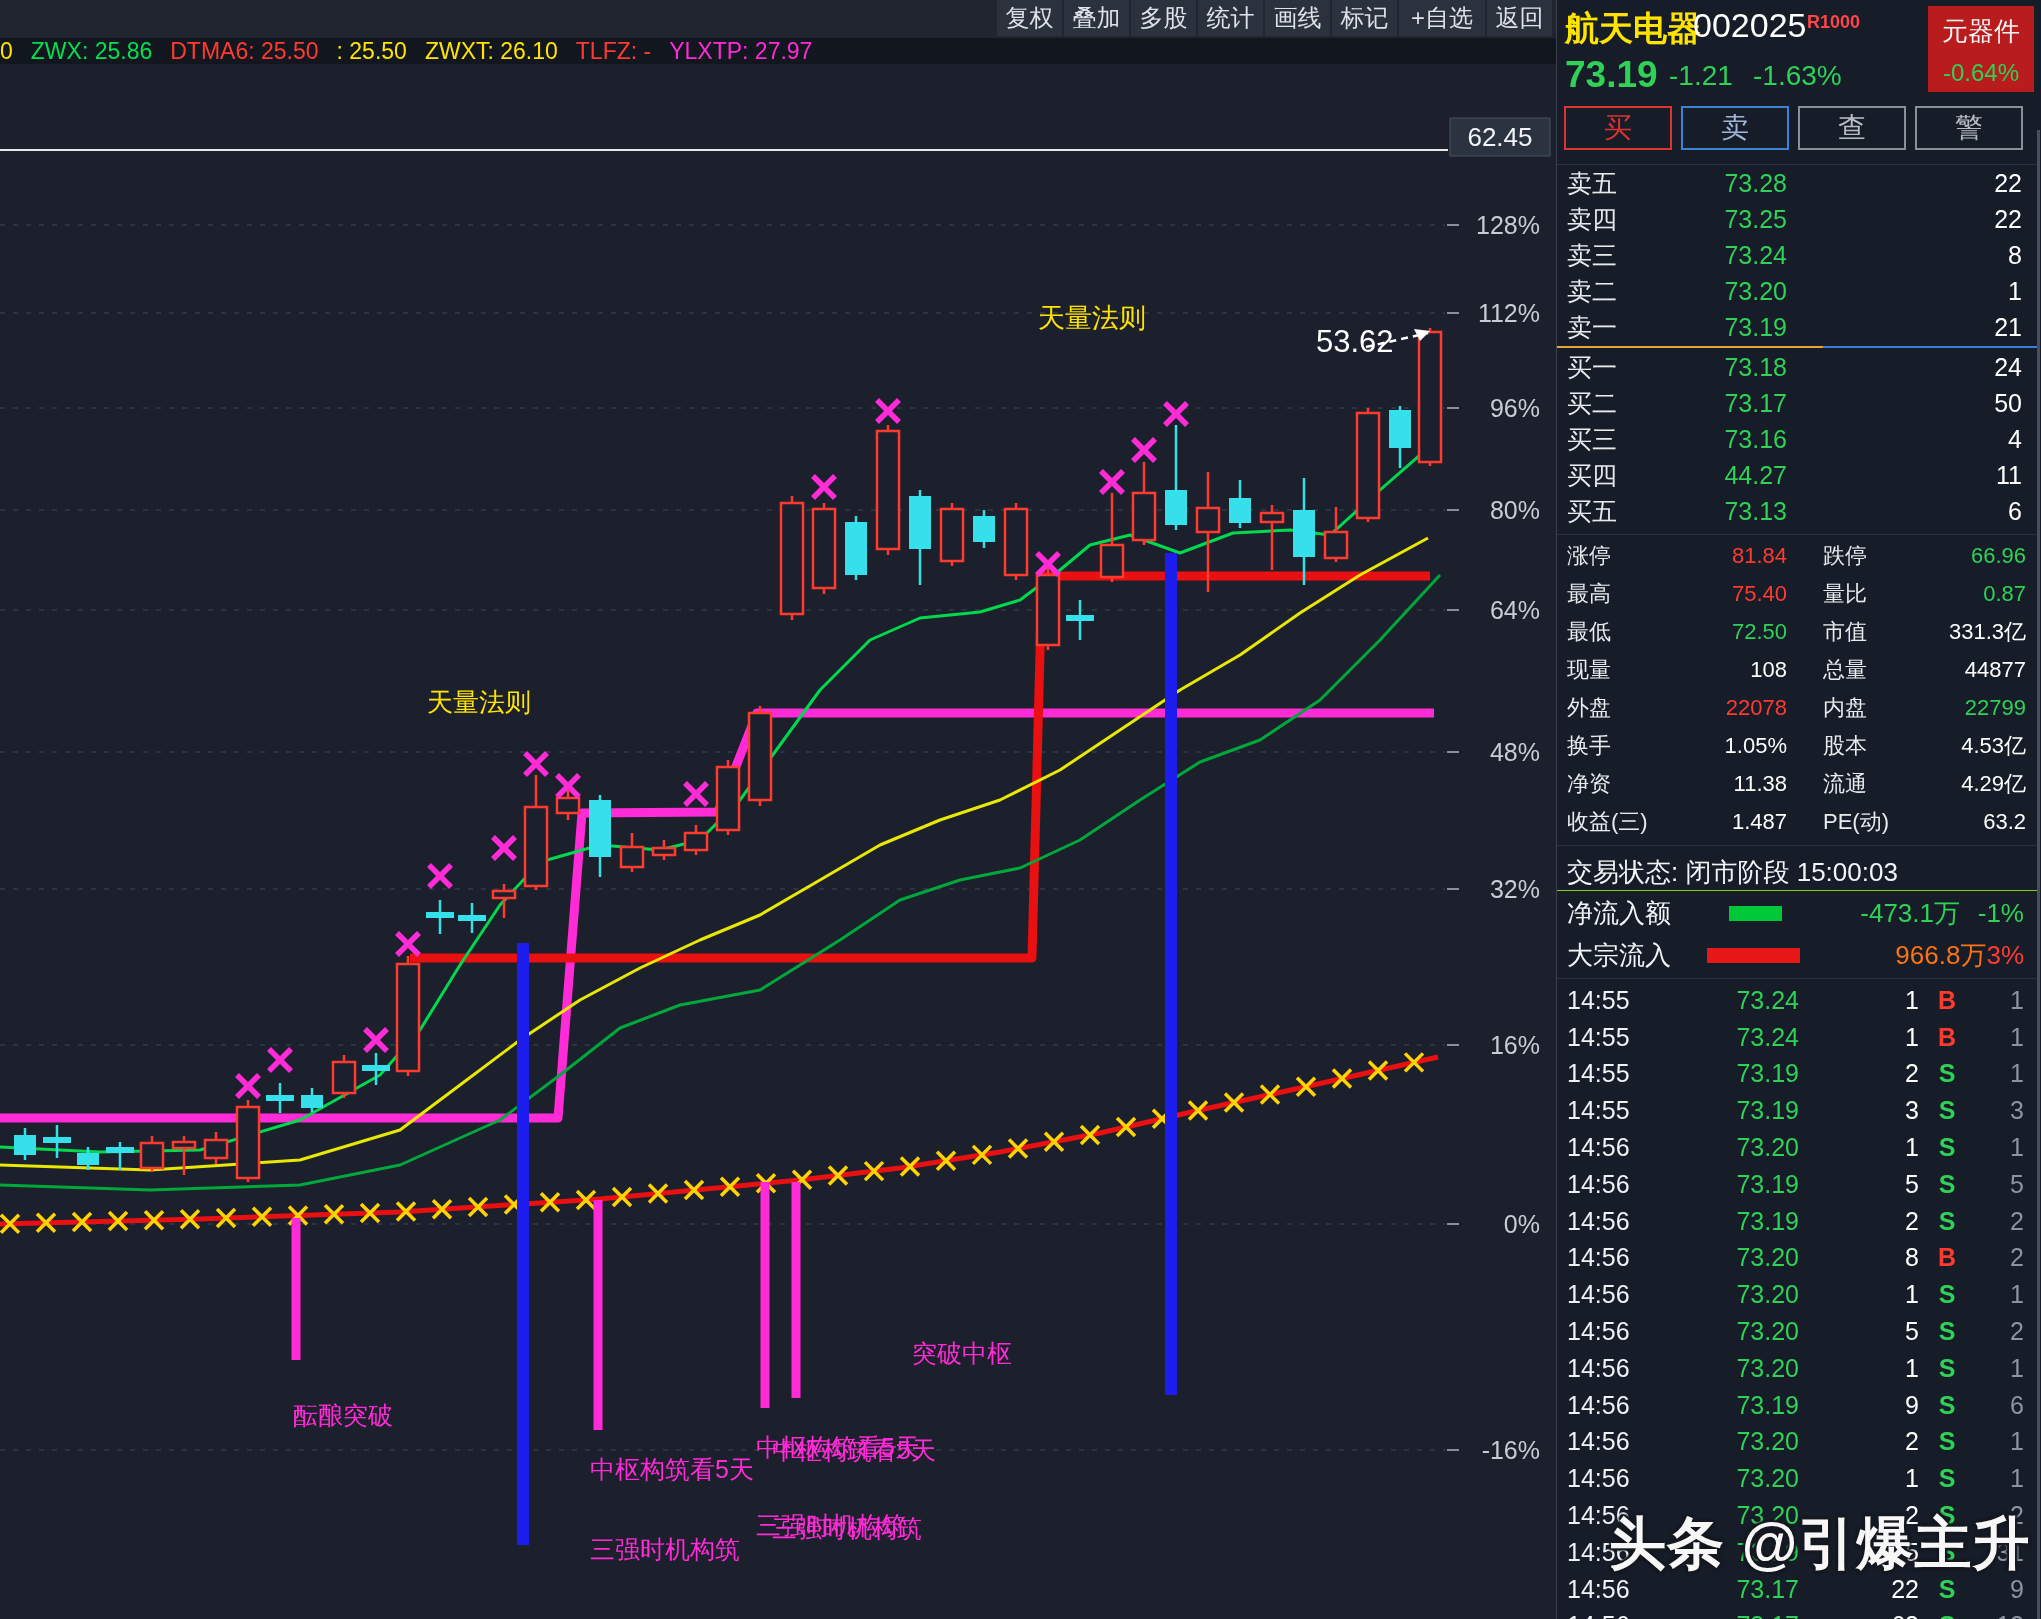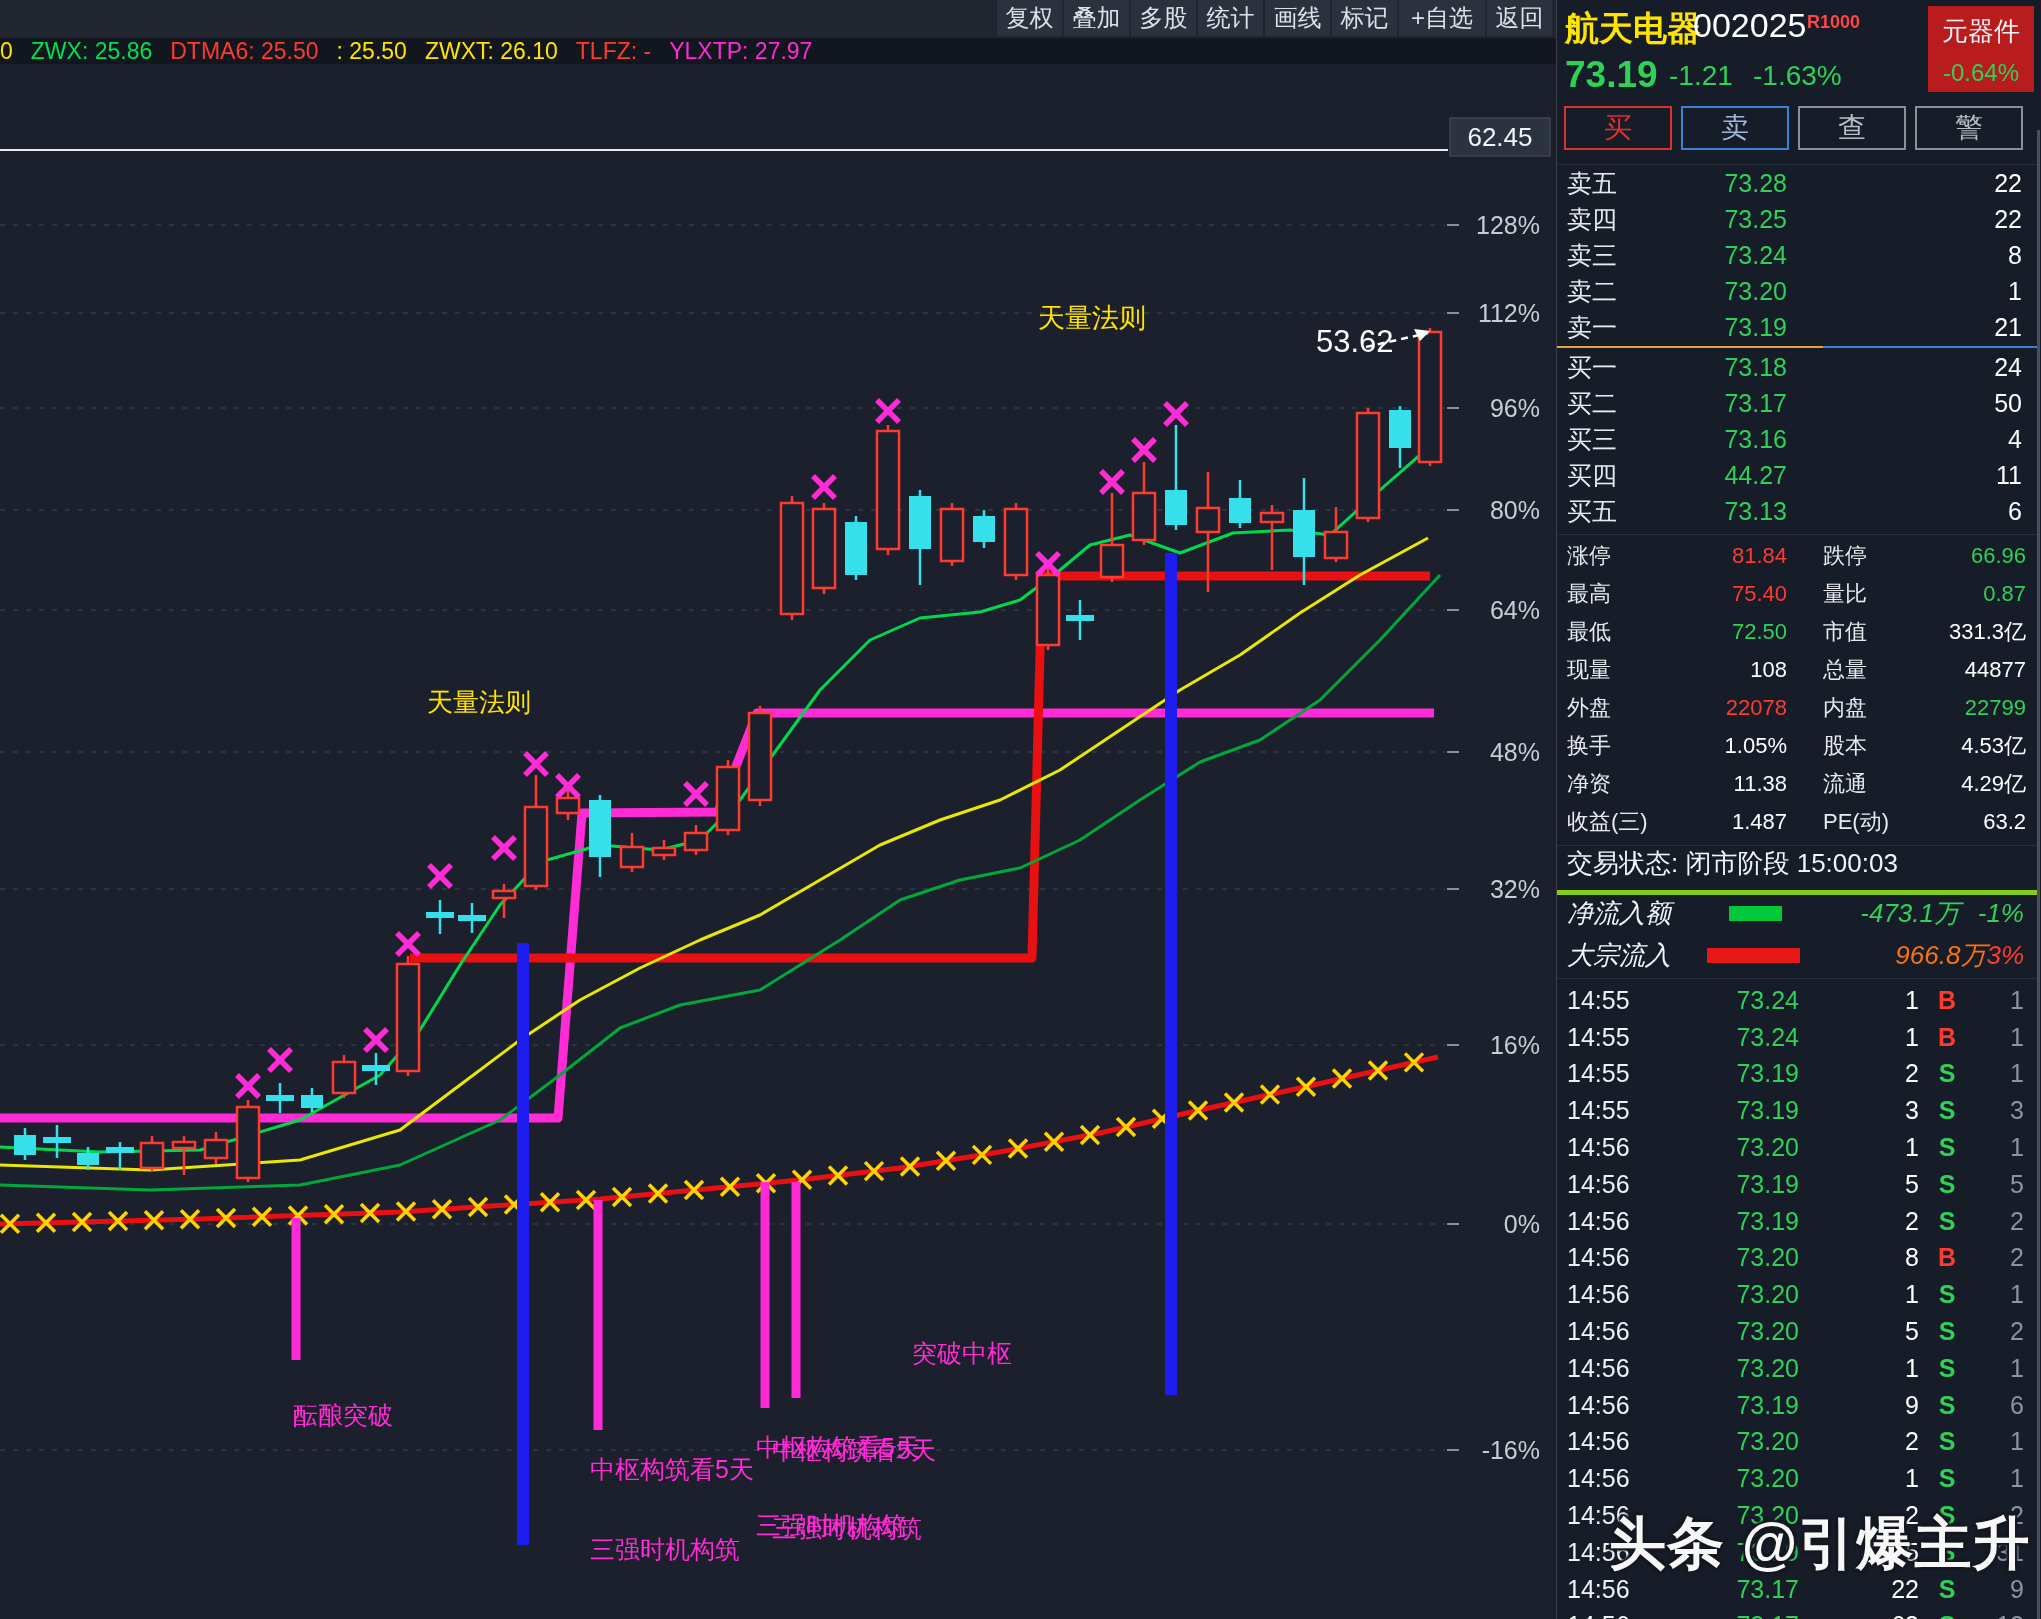--- a/index.html
+++ b/index.html
@@ -43,25 +43,25 @@
   .brow .vl{flex:1;text-align:right;padding-right:16px;color:#ffffff;}
   #bookdiv{height:4px;display:flex;align-items:center;}
   #bookdiv .o{width:266px;height:2px;background:#e8a33d;}
   #bookdiv .b{flex:1;height:2px;background:#3d7fd6;}
   #stats{position:absolute;left:0;top:534px;width:481px;border-top:1px solid #2a303c;padding-top:2px;}
   .srow{height:38px;display:flex;align-items:center;font-size:22px;}
   .srow .l1{width:100px;padding-left:10px;color:#e8eaee;}
   .srow .v1{width:120px;text-align:right;}
   .srow .l2{width:110px;padding-left:36px;color:#e8eaee;}
   .srow .v2{flex:1;text-align:right;padding-right:12px;}
-  #status{position:absolute;left:0;top:845px;width:481px;height:44px;border-top:1px solid #2a303c;border-bottom:5px solid #84cc16;
-    display:flex;align-items:flex-start;}
+  #status{position:absolute;left:0;top:845px;width:481px;height:44px;border-top:1px solid #2a303c;border-bottom:1px solid #84cc16;
+    display:flex;align-items:flex-end;}
   #status span{padding-left:10px;color:#f2f4f8;font-size:26px;}
   #flows{position:absolute;left:0;top:892px;width:481px;height:86px;border-bottom:1px solid #2a303c;}
-  .frow{height:42px;display:flex;align-items:center;font-size:26px;font-style:italic;}
+  .frow{height:42px;display:flex;align-items:center;font-size:26px;}
   .frow .fl{width:162px;padding-left:10px;color:#f2f4f8;}
   .frow .fbar{height:15px;}
   .frow .fv{width:178px;text-align:right;}
   .frow .fp{flex:1;text-align:right;padding-right:14px;}
   #trades{position:absolute;left:0;top:982px;width:481px;height:637px;overflow:hidden;}
   .trow{height:36.8px;display:flex;align-items:center;font-size:25px;}
   .trow .tt{width:92px;padding-left:10px;color:#f0f2f5;}
   .trow .tp{width:140px;text-align:right;color:#2fd157;}
   .trow .tv{width:120px;text-align:right;color:#ffffff;}
   .trow .tf{width:56px;text-align:center;font-weight:bold;}

